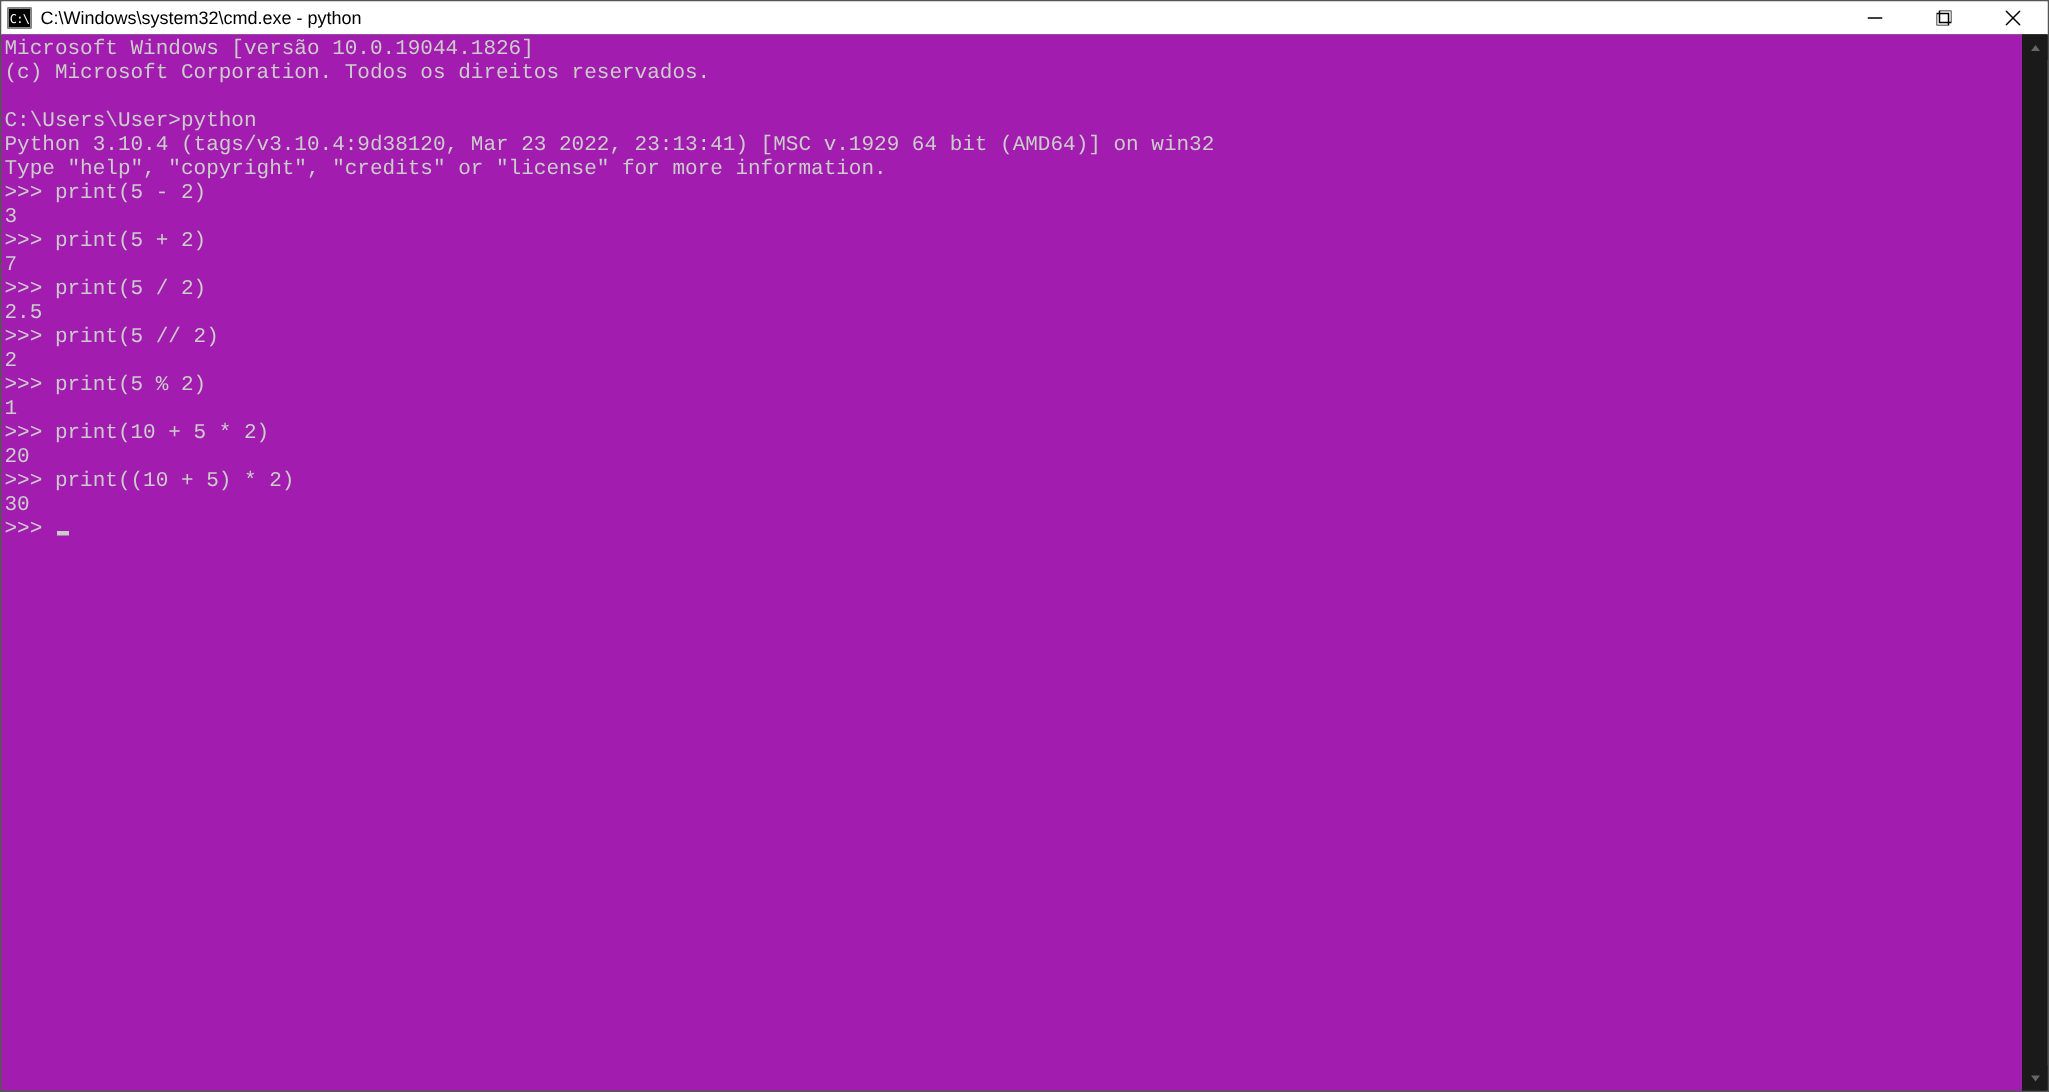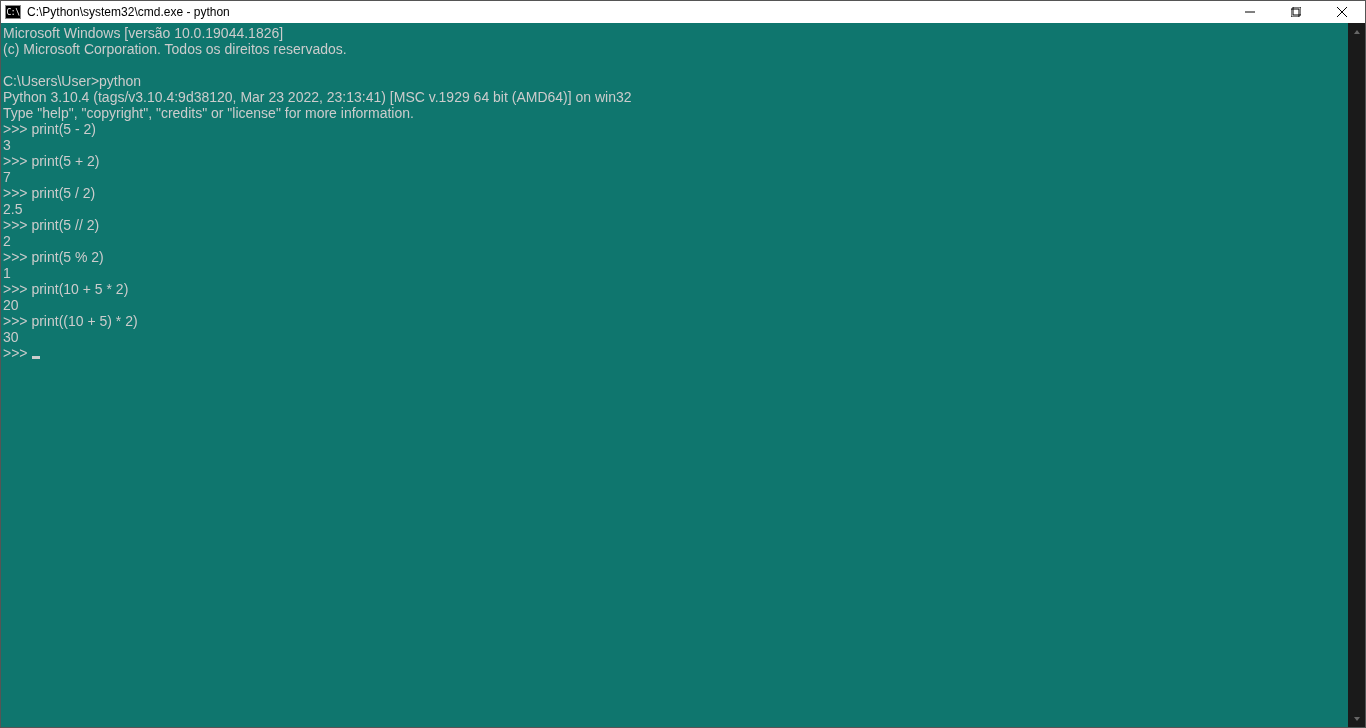--- a/index.html
+++ b/index.html
@@ -6,34 +6,34 @@
   html, body { width: 1366px; height: 728px; overflow: hidden; font-family: "Segoe UI", Tahoma, sans-serif; background: #fff; }
   .window { width: 1366px; height: 728px; display: flex; flex-direction: column; border: 1px solid #555; }
   .titlebar { height: 22px; background: #ffffff; display: flex; align-items: center; justify-content: space-between; padding-left: 4px; }
   .titlebar-left { display: flex; align-items: center; gap: 6px; }
   .cmd-icon { width: 16px; height: 14px; background: #000; color: #fff; font: 8px/14px monospace; text-align: center; letter-spacing: -0.5px; border: 1px solid #888; }
   .title-text { font-size: 12px; color: #000; }
   .titlebar-right { display: flex; height: 100%; }
   .winbtn { width: 46px; height: 100%; display: flex; align-items: center; justify-content: center; background: transparent; border: none; }
   .winbtn svg { width: 10px; height: 10px; }
   .console-wrap { flex: 1; display: flex; background: #0c0c0c; }
-  .console { flex: 1; background: #0f766e; color: #cccccc; font-family: Liberation Sans, sans-serif; font-size: 14px; line-height: 16px; padding: 2px 0 0 2px; white-space: pre; overflow: hidden; }
+  .console { flex: 1; background: #a21caf; color: #cccccc; font-family: Liberation Mono, monospace; font-size: 14px; line-height: 16px; padding: 2px 0 0 2px; white-space: pre; overflow: hidden; }
   .scrollbar { width: 17px; background: #1a1a1a; display: flex; flex-direction: column; justify-content: space-between; align-items: center; }
   .scroll-arrow { width: 17px; height: 17px; display: flex; align-items: center; justify-content: center; background: #1a1a1a; }
   .scroll-arrow svg { width: 8px; height: 8px; }
   .cursor { display: inline-block; width: 8px; height: 3px; background: #cccccc; vertical-align: -1px; margin-left: 1px; }
 </style>
 </head>
 <body>
 
 <div class="window">
   <div class="titlebar">
     <div class="titlebar-left">
       <div class="cmd-icon">C:\</div>
-      <div class="title-text">C:\Python\system32\cmd.exe - python</div>
+      <div class="title-text">C:\Windows\system32\cmd.exe - python</div>
     </div>
     <div class="titlebar-right">
       <button class="winbtn">
         <svg viewBox="0 0 10 10">
             <line x1="0" y1="5" x2="10" y2="5" stroke="#000" stroke-width="1"></line>
           </svg>
       </button>
       <button class="winbtn">
         <svg viewBox="0 0 10 10">
             <rect x="0" y="2" width="8" height="8" fill="none" stroke="#000" stroke-width="1"></rect>

